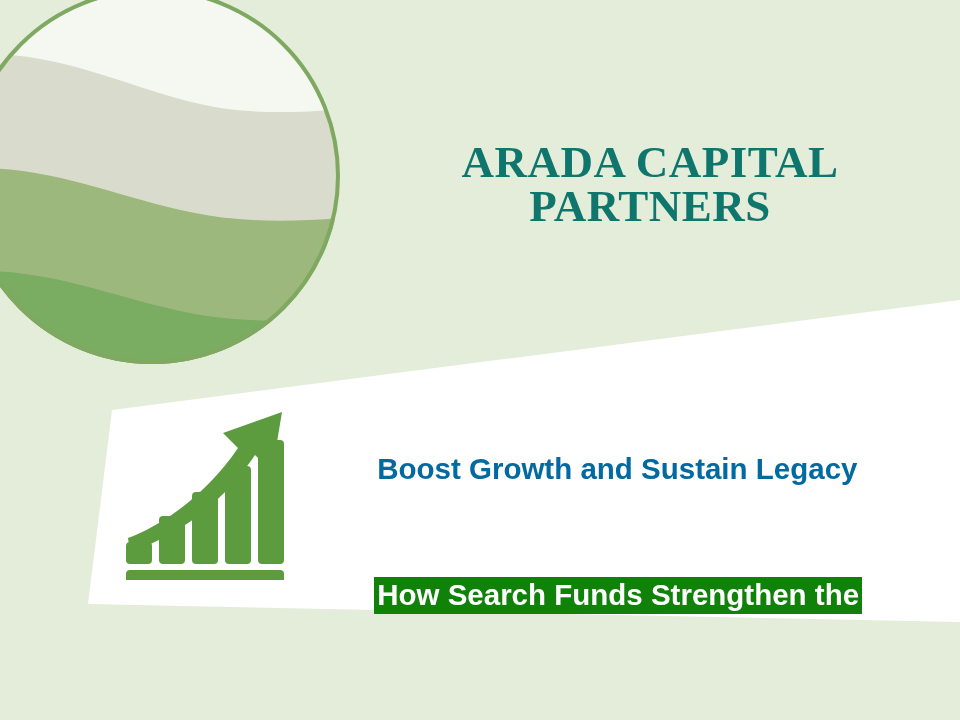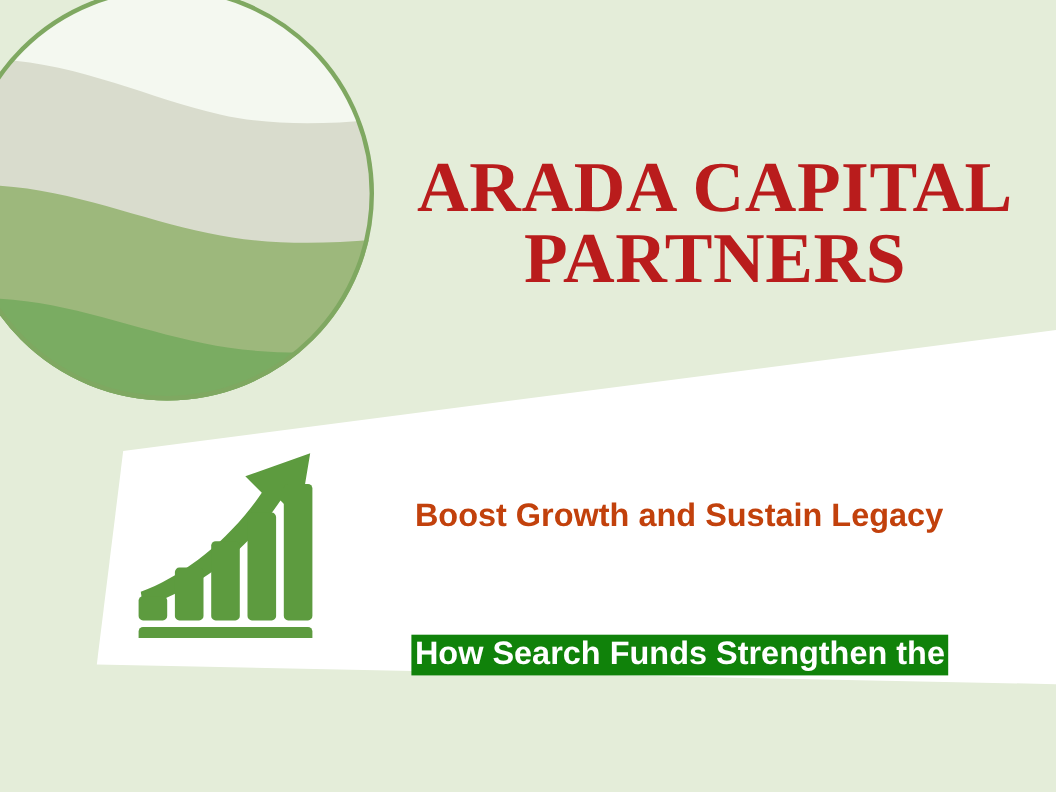--- a/index.html
+++ b/index.html
@@ -28,23 +28,23 @@
   
   #title-block {
     position: absolute;
     left: 355px;
     top: 140px;
     width: 590px;
     text-align: center;
     line-height: 0.98;
     font-family: "Liberation Serif", serif;
     font-weight: bold;
-    font-size: 65px;
+    font-size: 45px;
     letter-spacing: 0.5px;
-    color: #b91c1c;
+    color: #0f766e;
     white-space: pre-line;
   }
 
   
   #subtitle-block {
     position: absolute;
     left: 325px;
     top: 406px;
     width: 625px;
     font-family: "Liberation Sans", sans-serif;
@@ -55,21 +55,21 @@
   }
   .sub-line {
     display: block;
     white-space: pre;
   }
   .sub-line > span {
     display: inline;
     padding: 1px 3px 3px 3px;
   }
   .sub-plain > span {
-    color: #c2410c;
+    color: #0369a1;
   }
   .sub-hl > span {
     color: #FFFFFF;
     background: #10820A;
     box-decoration-break: clone;
     -webkit-box-decoration-break: clone;
   }
 
   
   #growth-icon {

